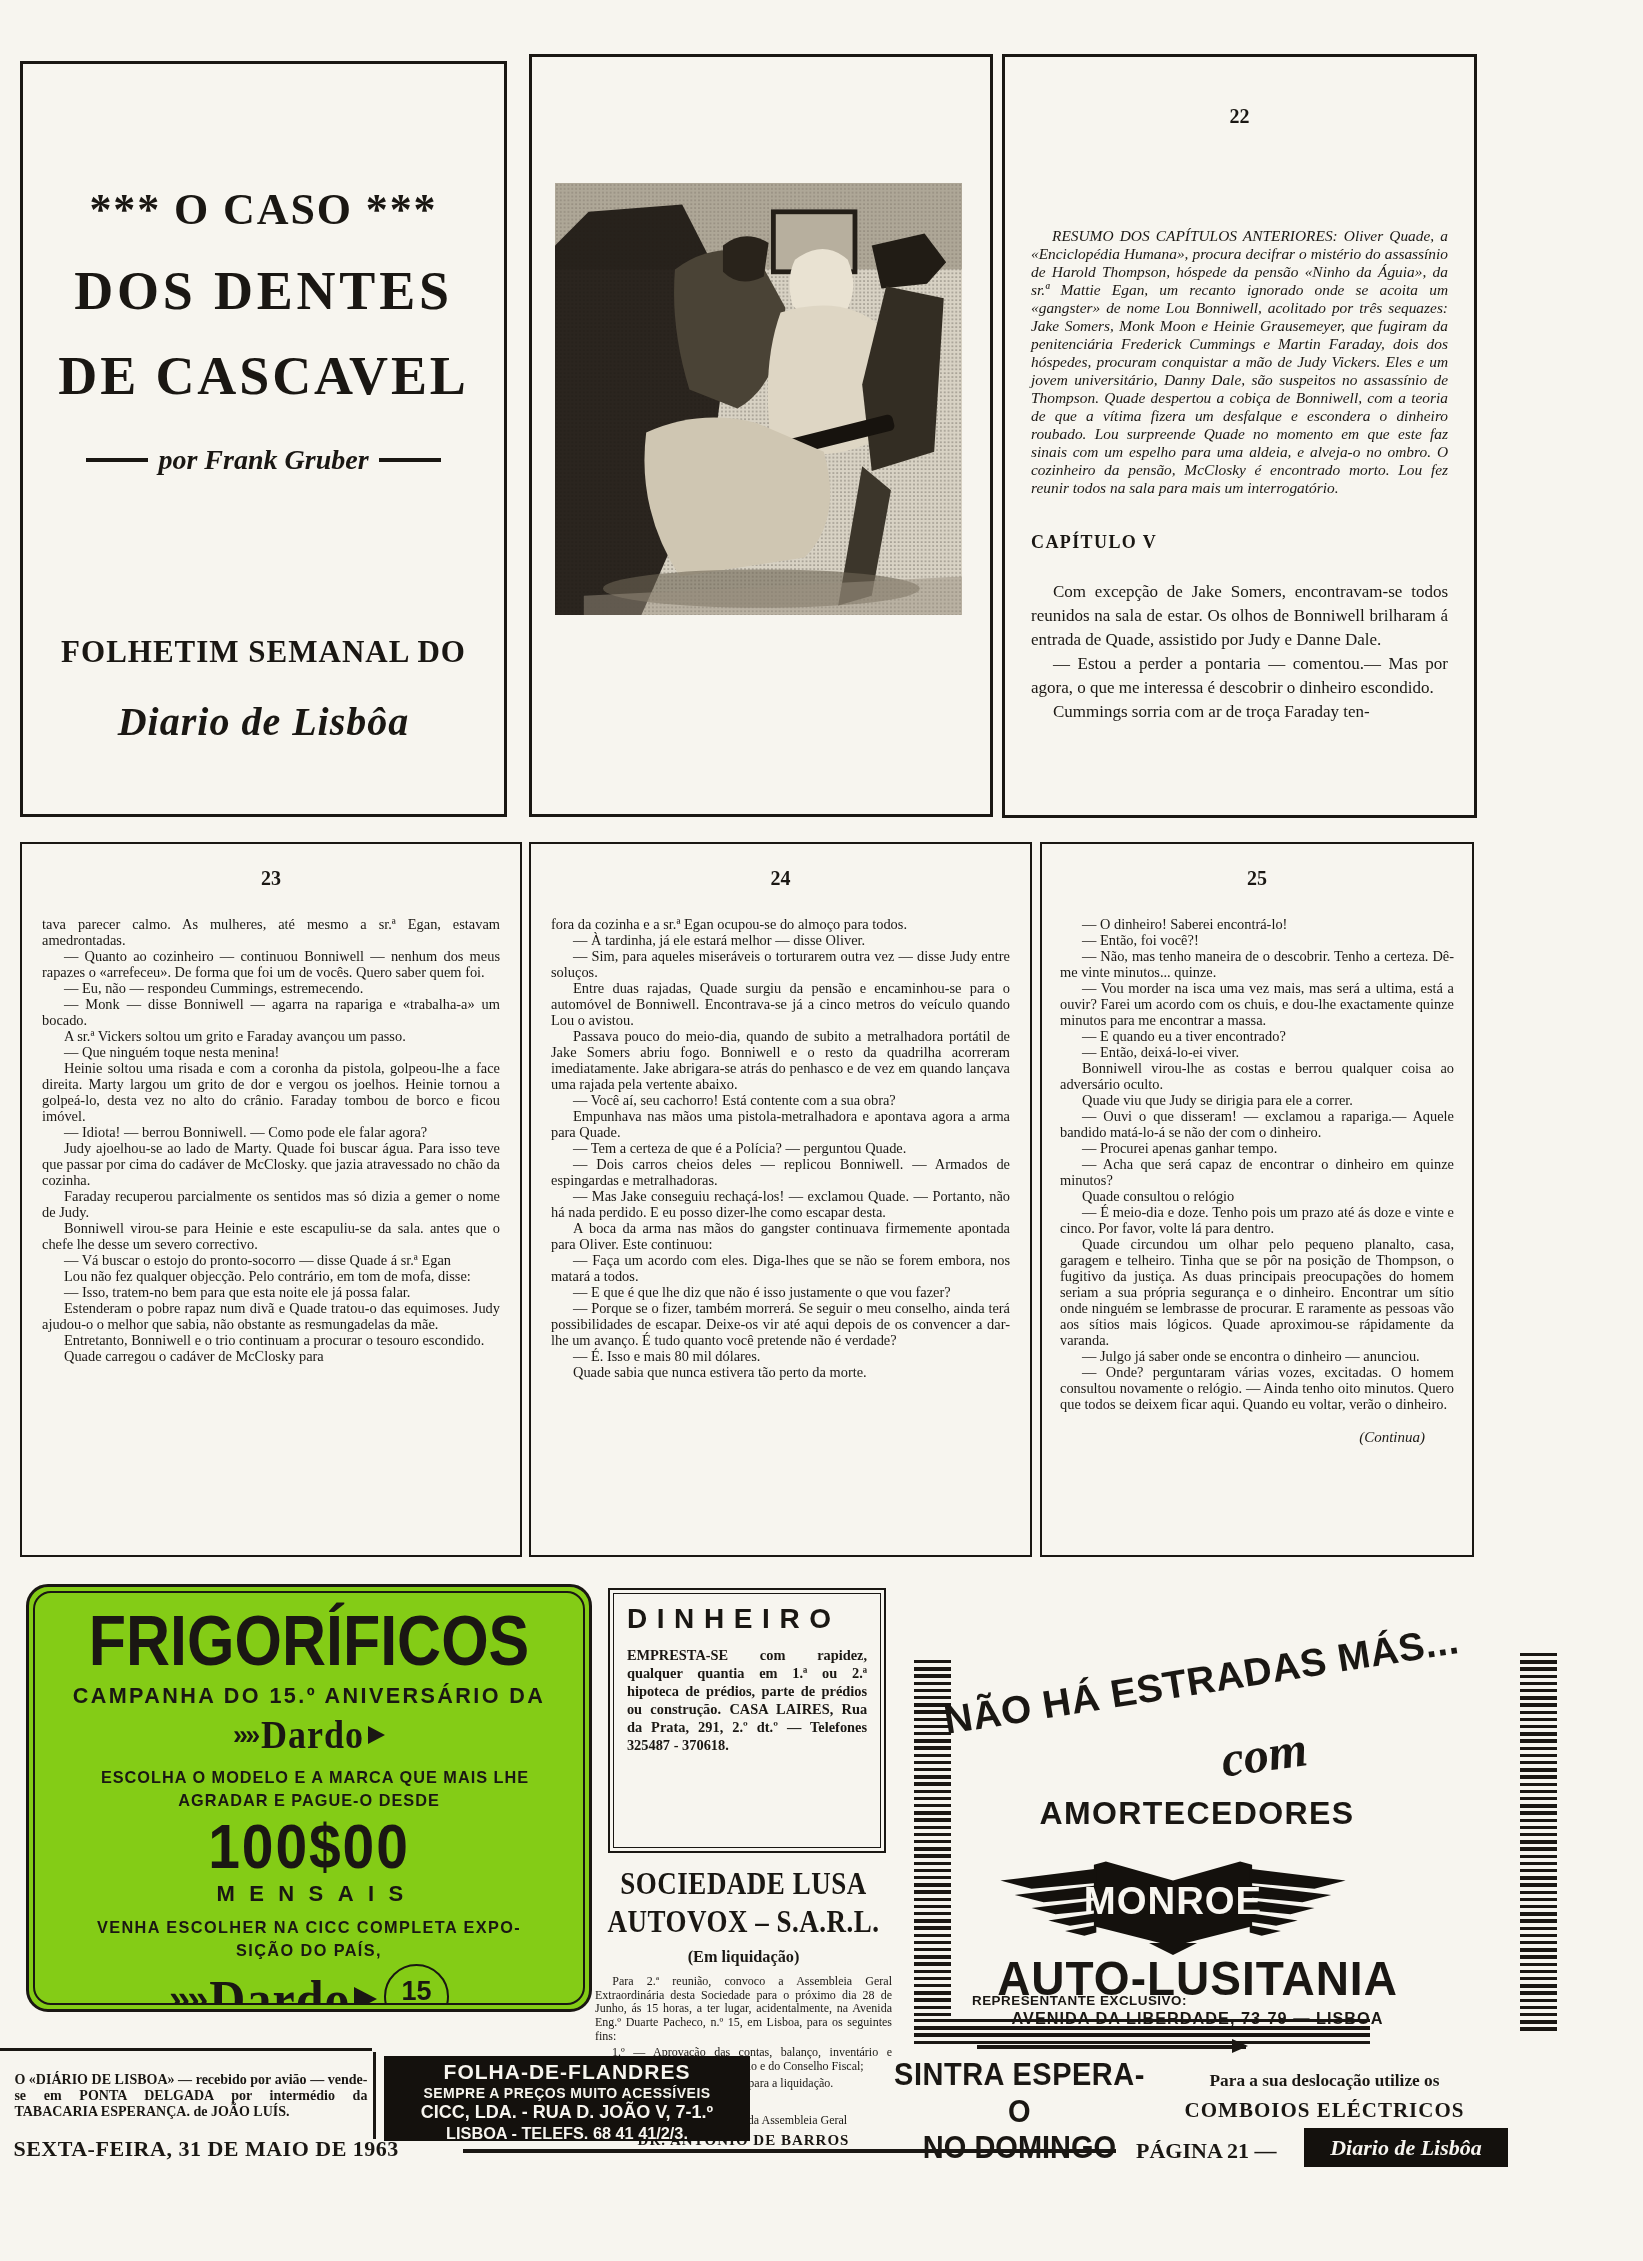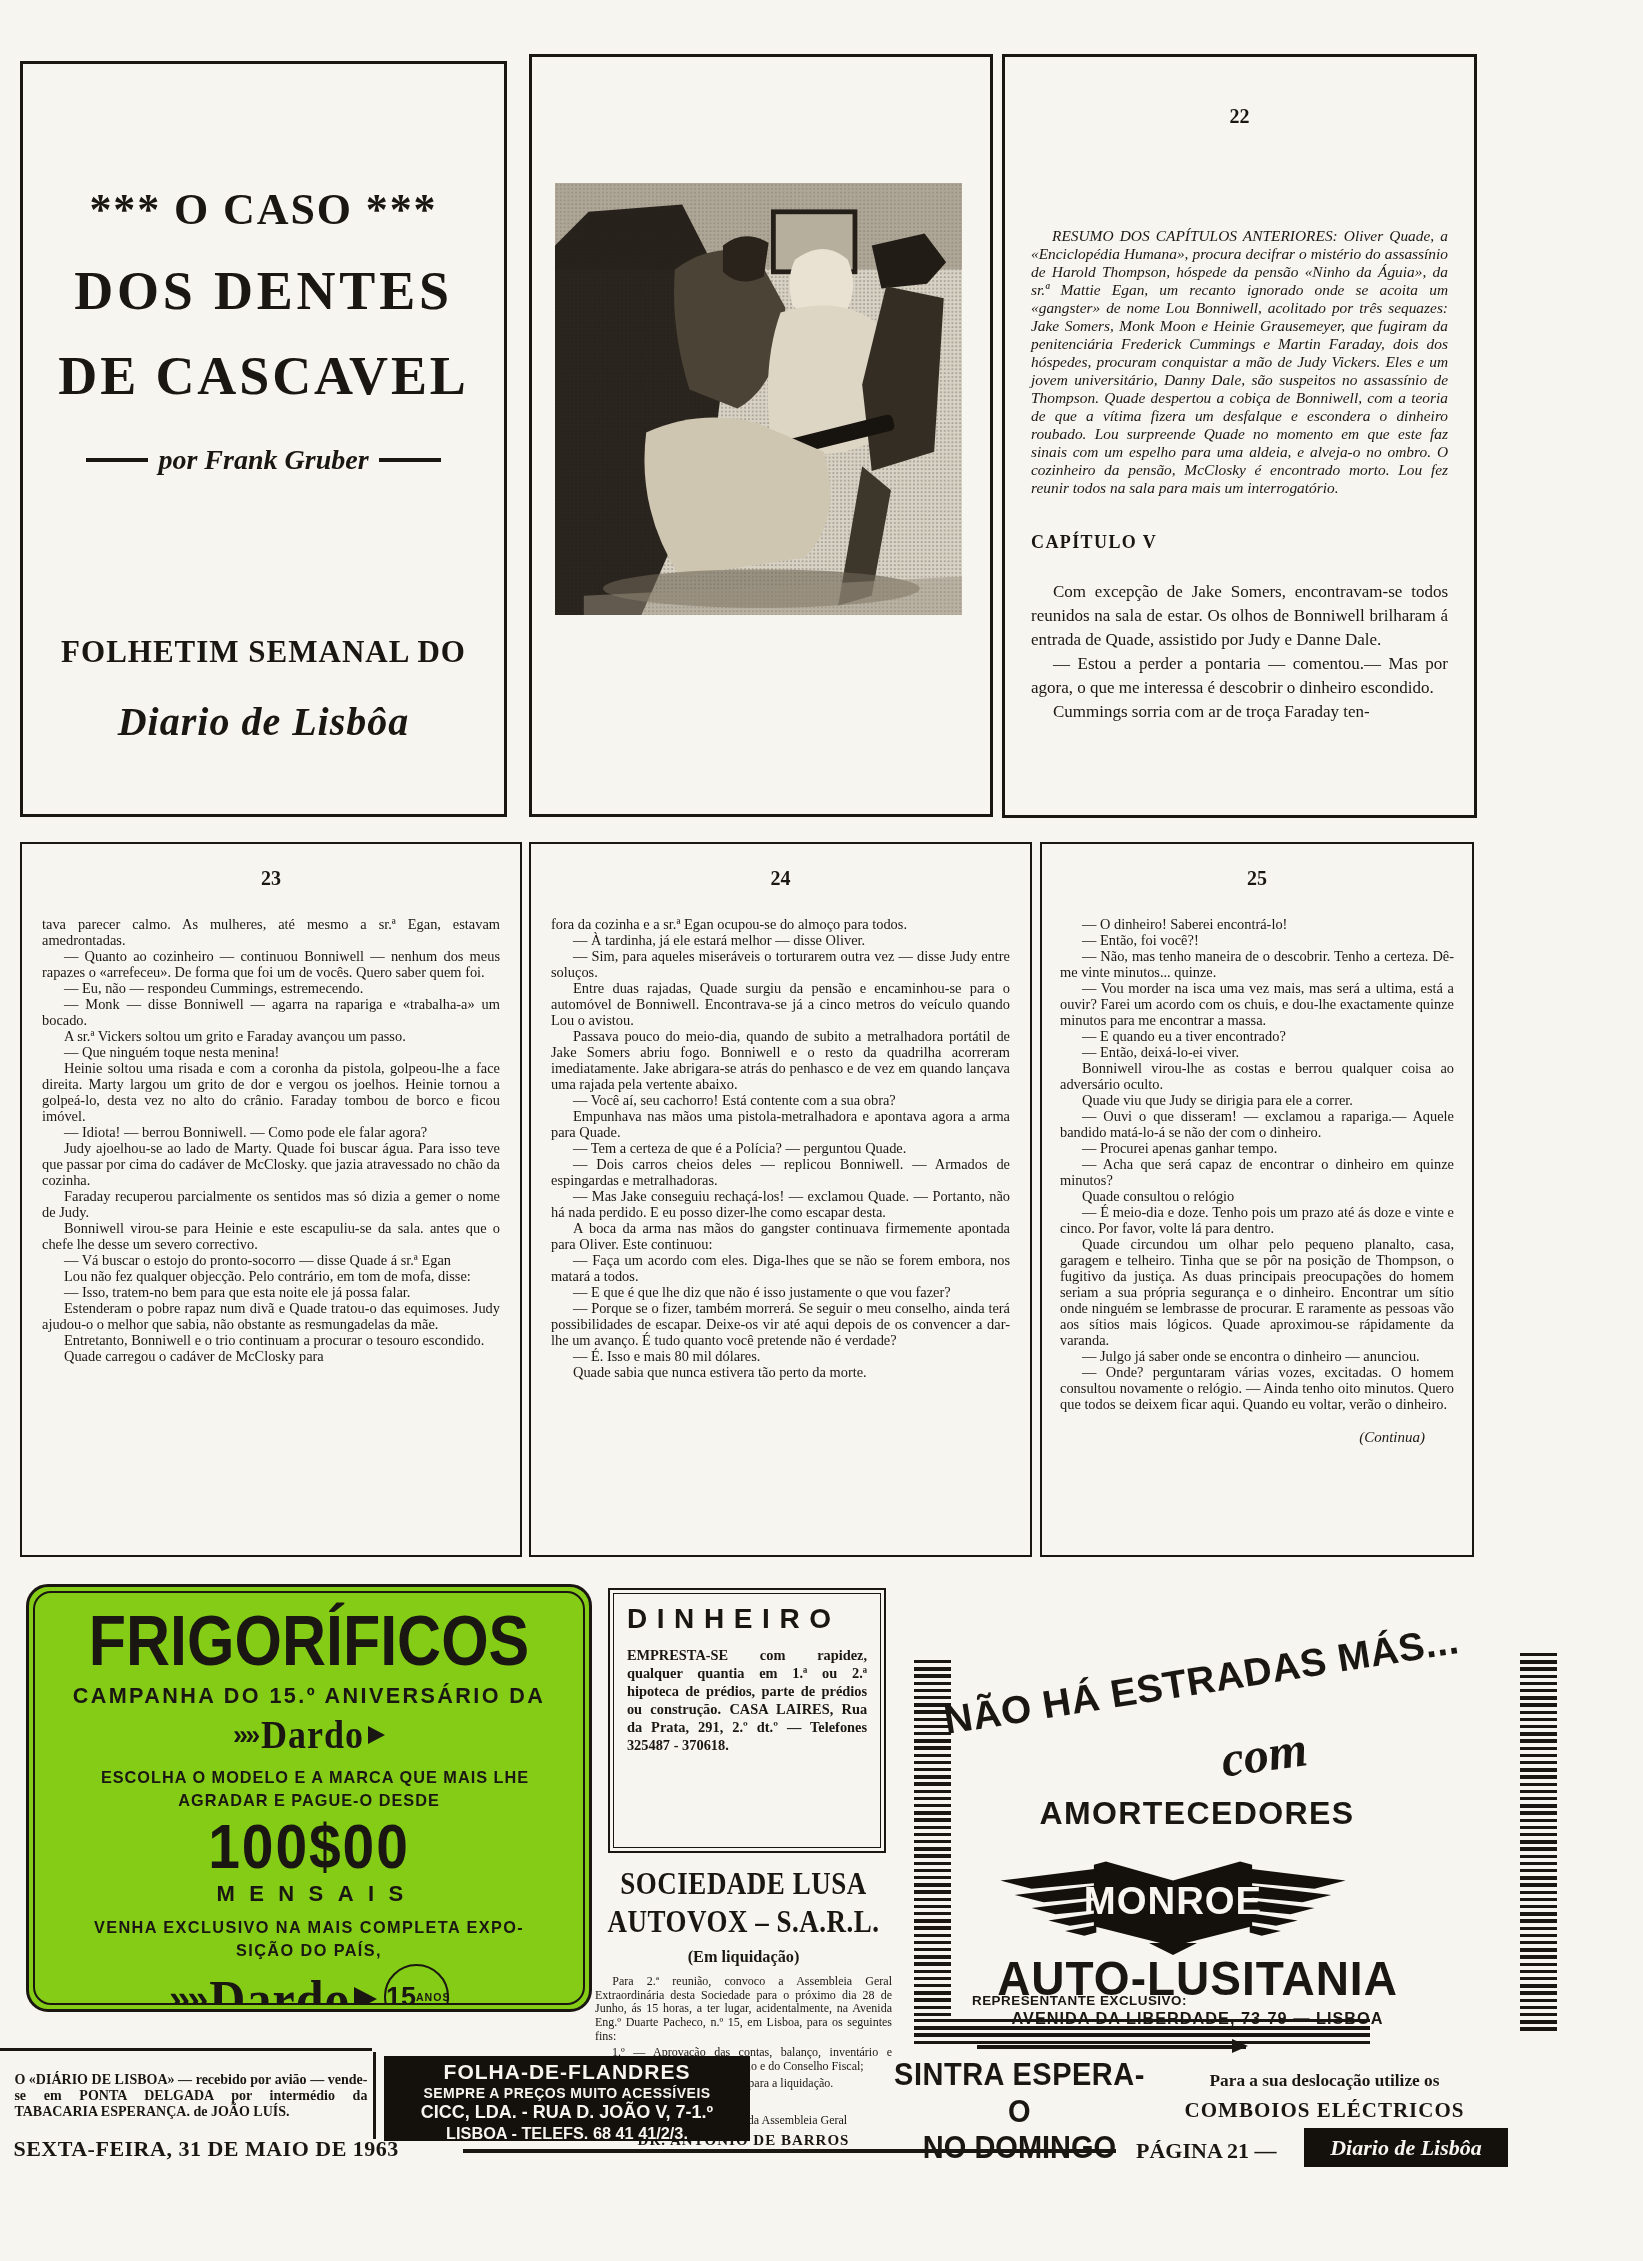--- a/index.html
+++ b/index.html
@@ -49,21 +49,21 @@
   .dardo.big .tail{font-size:38px;}
   .dardo.big .name{font-size:50px;}
   .dardo.big .tip{border-top-width:12.5px;border-bottom-width:12.5px;border-left-width:23px;}
   .frigo-l2{margin-top:11.5px;font-size:16.3px;font-weight:bold;letter-spacing:1px;padding-left:12px;}
   .frigo-l3{margin-top:3.8px;font-size:16.3px;font-weight:bold;letter-spacing:1px;}
   .frigo-price{margin-top:3.8px;font-size:57px;font-weight:bold;letter-spacing:1.9px;transform:scaleY(1.1);}
   .frigo-mensais{margin-top:1.9px;font-size:22px;font-weight:bold;letter-spacing:14.4px;margin-left:16px;}
   .frigo-l4{margin-top:10.6px;font-size:16.3px;font-weight:bold;letter-spacing:1.4px;}
   .frigo-l5{margin-top:3.8px;font-size:16.3px;font-weight:bold;letter-spacing:1.4px;}
   .dardo-row{display:flex;align-items:center;justify-content:center;gap:6.7px;margin-top:4.8px;}
-  .anos-badge{display:inline-flex;flex-direction:row;align-items:center;
+  .anos-badge{display:inline-flex;flex-direction:column;align-items:center;justify-content:center;
       width:61px;height:61px;border:2.4px double #1a1713;border-radius:50%;}
   .anos-badge b{font-size:27px;line-height:24px;}
   .anos-badge i{font-style:normal;font-size:10.6px;font-weight:bold;letter-spacing:1px;}
   
   #dinheiro{left:608px;top:1588px;width:278px;height:265px;border:2.9px solid #1a1713;position:absolute;box-sizing:border-box;}
   #dinheiro .inner{position:absolute;left:3.4px;top:3.4px;right:3.4px;bottom:3.4px;border:1.9px solid #1a1713;padding:8.6px 12.5px;box-sizing:border-box;}
   .din-title{text-align:left;font-size:28px;font-weight:bold;letter-spacing:9.6px;}
   .din-body{margin-top:11.5px;font-size:14.4px;font-weight:bold;line-height:18px;text-align:justify;}
   
   #autovox{position:absolute;left:595px;top:1869px;width:297px;}
@@ -244,21 +244,21 @@
       <div class="frigo-l1">CAMPANHA DO 15.º ANIVERSÁRIO DA</div>
       <div class="dardo">
         <span class="tail">»»</span>
         <span class="name" style="font-family:'Liberation Serif',serif;">Dardo</span>
         <span class="tip"></span>
       </div>
       <div class="frigo-l2">ESCOLHA O MODELO E A MARCA QUE MAIS LHE</div>
       <div class="frigo-l3">AGRADAR E PAGUE-O DESDE</div>
       <div class="frigo-price">100$00</div>
       <div class="frigo-mensais">MENSAIS</div>
-      <div class="frigo-l4">VENHA EXCLUSIVO NA MAIS COMPLETA EXPO-</div>
+      <div class="frigo-l4">VENHA ESCOLHER NA CICC COMPLETA EXPO-</div>
       <div class="frigo-l5">SIÇÃO DO PAÍS,</div>
       <div class="dardo-row">
         <div class="dardo big">
           <span class="tail">»»</span>
           <span class="name" style="font-family:'Liberation Serif',serif;">Dardo</span>
           <span class="tip"></span>
         </div>
         <span class="anos-badge">
           <b>15</b>
           <i>ANOS</i>

